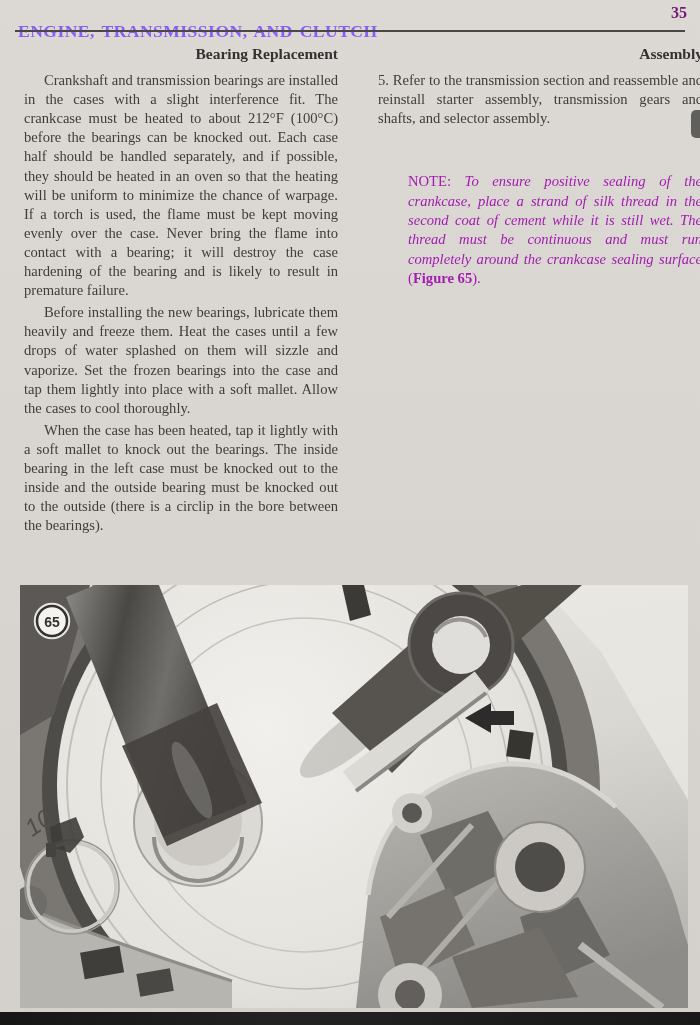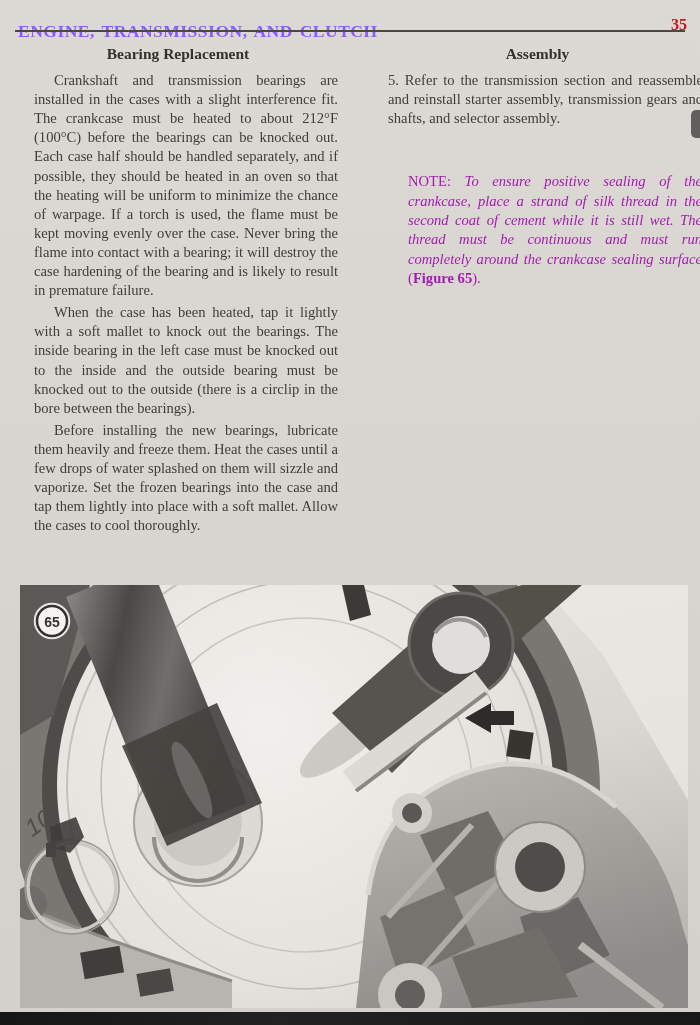--- a/index.html
+++ b/index.html
@@ -8,38 +8,38 @@
     background:linear-gradient(180deg,#dcd9d4 0%,#d8d5d0 55%,#d4d1cc 100%);
     font-family:"Liberation Serif","DejaVu Serif",serif;
     color:#3a3938;
   }
   .page-title{
     position:absolute;left:18px;top:21px;
     font-size:17.5px;font-weight:bold;letter-spacing:.5px;color:#8b5cf6;
     word-spacing:2px;
   }
   .page-num{
-    position:absolute;right:13px;top:16px;
-    font-size:16px;font-weight:bold;color:#b91c1c;
+    position:absolute;right:13px;top:4px;
+    font-size:16px;font-weight:bold;color:#701a75;
   }
   .rule{
     position:absolute;left:15px;top:30px;width:670px;height:2px;
     background:#4a4846;
   }
   .col{
     position:absolute;top:44px;font-size:14.6px;line-height:19.1px;
     text-align:justify;color:#3e3d3b;
   }
   .col-left{left:18px;width:320px;}
   .col-right{left:372px;width:331px;}
   .sec-head{
     font-size:15.5px;font-weight:bold;margin:0 0 8px 0;color:#333230;
-    text-align:center;
+    text-align:right;
   }
-  .col p{margin:3px 0 0 16px;}
+  .col p{margin:3px 0 0 6px;}
   p.indent{text-indent:20px;}
   p.step{margin-top:8px;text-indent:0;}
   .note{
     margin:44px 0 0 36px;width:294px;font-style:italic;
     font-size:14.6px;line-height:19.3px;text-align:justify;color:#a21caf;
   }
   .note .nlabel{font-style:normal;}
   .note .nfig{font-style:normal;font-weight:bold;}
   .note .nplain{font-style:normal;}
   .photo{
@@ -60,22 +60,22 @@
 </head>
 <body>
 
 <div class="page-title">ENGINE, TRANSMISSION, AND CLUTCH</div>
 <div class="page-num">35</div>
 <div class="rule"></div>
 
 <div class="col col-left">
   <div class="sec-head">Bearing Replacement</div>
   <p class="indent">Crankshaft and transmission bearings are installed in the cases with a slight interference fit. The crankcase must be heated to about 212°F (100°C) before the bearings can be knocked out. Each case half should be handled separately, and if possible, they should be heated in an oven so that the heating will be uniform to minimize the chance of warpage. If a torch is used, the flame must be kept moving evenly over the case. Never bring the flame into contact with a bearing; it will destroy the case hardening of the bearing and is likely to result in premature failure.</p>
+  <p class="indent">Before installing the new bearings, lubricate them heavily and freeze them. Heat the cases until a few drops of water splashed on them will sizzle and vaporize. Set the frozen bearings into the case and tap them lightly into place with a soft mallet. Allow the cases to cool thoroughly.</p>
   <p class="indent">When the case has been heated, tap it lightly with a soft mallet to knock out the bearings. The inside bearing in the left case must be knocked out to the inside and the outside bearing must be knocked out to the outside (there is a circlip in the bore between the bearings).</p>
-  <p class="indent">Before installing the new bearings, lubricate them heavily and freeze them. Heat the cases until a few drops of water splashed on them will sizzle and vaporize. Set the frozen bearings into the case and tap them lightly into place with a soft mallet. Allow the cases to cool thoroughly.</p>
 </div>
 
 <div class="col col-right">
   <div class="sec-head">Assembly</div>
   <p class="step">5. Refer to the transmission section and reassemble and reinstall starter assembly, transmission gears and shafts, and selector assembly.</p>
   <div class="note">
     <span class="nlabel">NOTE:</span>
     <span>To ensure positive sealing of the crankcase, place a strand of silk thread in the second coat of cement while it is still wet. The thread must be continuous and must run completely around the crankcase sealing surface</span>
     <span class="nplain">(</span><span class="nfig">Figure 65</span><span class="nplain">).</span>
   </div>

